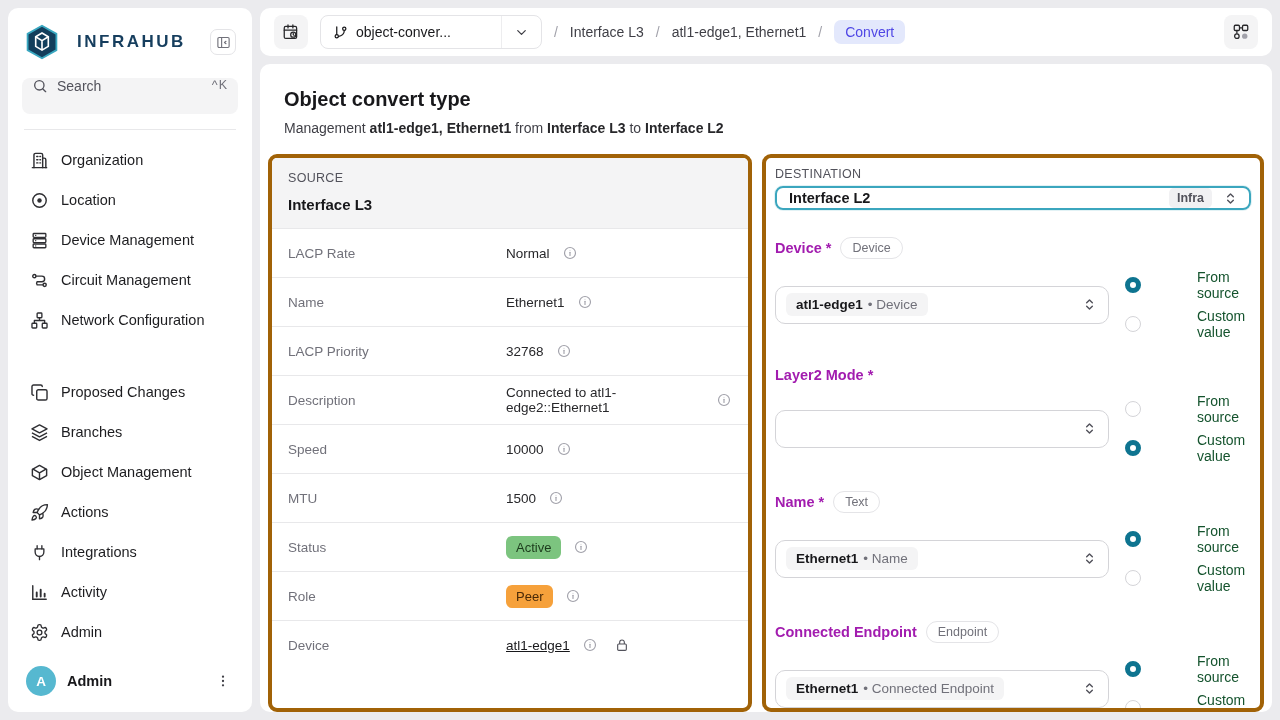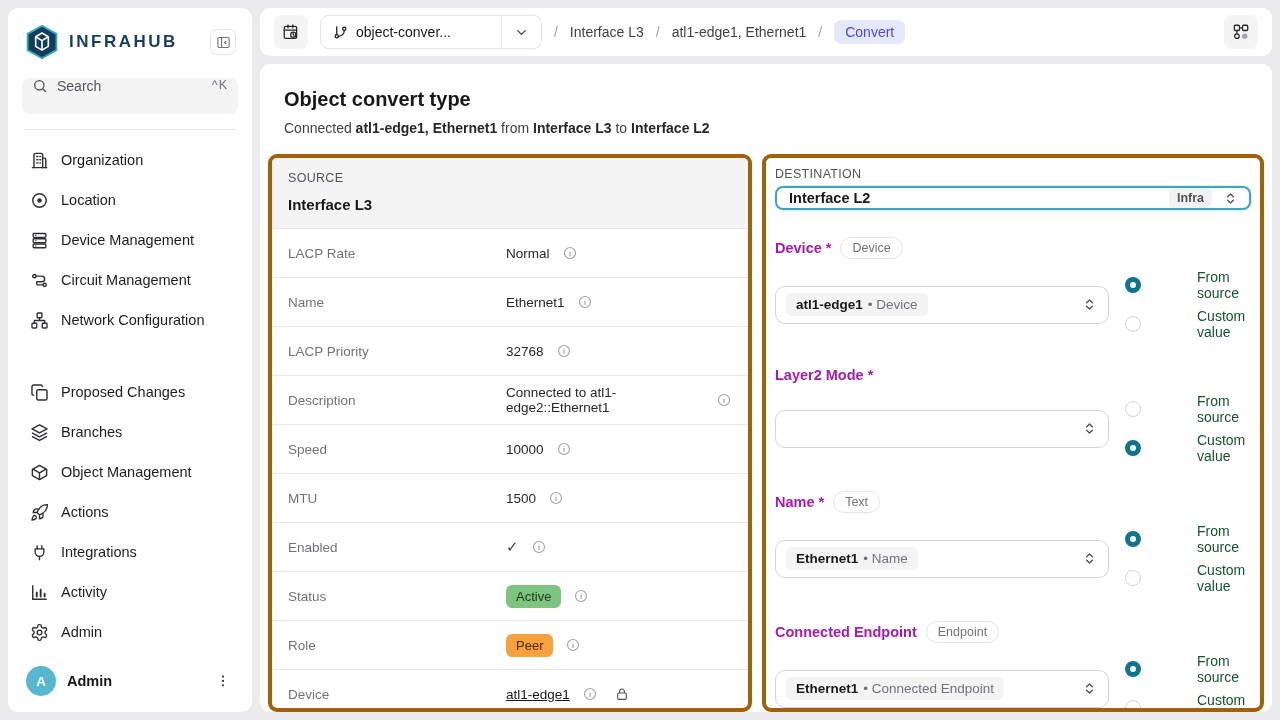--- a/index.html
+++ b/index.html
@@ -8,21 +8,21 @@
     display:flex; gap:8px; padding:8px;
     background:#EBEBEE;
     font-family:"Liberation Sans", sans-serif;
     color:#18181B; font-size:14px;
   }
   svg { display:block; }
   .card { background:#fff; border-radius:10px; }
 
   
   .sidebar { width:244px; display:flex; flex-direction:column; padding:16px 14px 12px; flex-shrink:0; }
-  .logo-row { display:flex; align-items:center; gap:9px; padding:0 2px; }
+  .logo-row { display:flex; align-items:center; gap:17px; padding:0 2px; }
   .logo-mark { width:36px; height:36px; }
   .logo-text { font-size:17px; font-weight:800; letter-spacing:2.5px; color:#163E5E; flex:1; }
   .collapse-btn { width:26px; height:26px; border:1px solid #E4E4E7; border-radius:7px; display:flex; align-items:center; justify-content:center; color:#71717A; background:#fff; cursor:pointer; }
   .search-box { margin-top:18px; height:36px; background:#F4F4F5; border-radius:8px; display:flex; align-items:flex-start; gap:9px; padding:0 10px; color:#52525B; }
   .search-box input { border:none; background:transparent; outline:none; flex:1; font-size:14px; font-family:inherit; color:#18181B; width:50px; }
   .search-box input::placeholder { color:#52525B; }
   .kbd-hint { font-size:12.5px; color:#71717A; letter-spacing:1px; }
   .side-divider { height:1px; background:#E8E8EA; margin:15px 2px 10px; }
   .nav-group { display:flex; flex-direction:column; }
   .nav-spacer { height:32px; }
@@ -318,21 +318,21 @@
           <path d="M10 6.5h4M6.5 10v4.3"></path>
           <circle cx="6.5" cy="17.5" r="3"></circle>
           <circle cx="17" cy="17.5" r="3.6" fill="#A1A1AA" stroke="none"></circle>
         </svg>
     </button>
   </header>
 
   <section class="content card">
     <div class="page-head">
       <h1 class="page-title">Object convert type</h1>
-      <p class="page-sub"><span>Connected </span><b>atl1-edge1, Ethernet1</b><span> from </span><b>Interface L3</b><span> to </span><b>Interface L2</b></p>
+      <p class="page-sub"><span>Management </span><b>atl1-edge1, Ethernet1</b><span> from </span><b>Interface L3</b><span> to </span><b>Interface L2</b></p>
     </div>
 
     <div class="panels">
 
       <div class="panel">
         <div class="src-head">
           <div class="panel-eyebrow">SOURCE</div>
           <div class="src-type">Interface L3</div>
         </div>
         <div class="srow">
@@ -386,31 +386,20 @@
               <svg viewBox="0 0 24 24" fill="none" stroke="currentColor" stroke-width="1.7" stroke-linecap="round">
                 <circle cx="12" cy="12" r="8.2"></circle>
                 <path d="M12 11v4.8"></path>
                 <circle cx="12" cy="7.8" r=".7" fill="currentColor" stroke="none"></circle>
               </svg>
             </span>
         </div>
         <div class="srow">
           <span class="rlabel">MTU</span>
           <span class="rval">1500</span>
-          <span class="iicon">
-              <svg viewBox="0 0 24 24" fill="none" stroke="currentColor" stroke-width="1.7" stroke-linecap="round">
-                <circle cx="12" cy="12" r="8.2"></circle>
-                <path d="M12 11v4.8"></path>
-                <circle cx="12" cy="7.8" r=".7" fill="currentColor" stroke="none"></circle>
-              </svg>
-            </span>
-        </div>
-        <div class="srow">
-          <span class="rlabel">Enabled</span>
-          <span class="rval rcheck">✓</span>
           <span class="iicon">
               <svg viewBox="0 0 24 24" fill="none" stroke="currentColor" stroke-width="1.7" stroke-linecap="round">
                 <circle cx="12" cy="12" r="8.2"></circle>
                 <path d="M12 11v4.8"></path>
                 <circle cx="12" cy="7.8" r=".7" fill="currentColor" stroke="none"></circle>
               </svg>
             </span>
         </div>
         <div class="srow">
           <span class="rlabel">Status</span>

